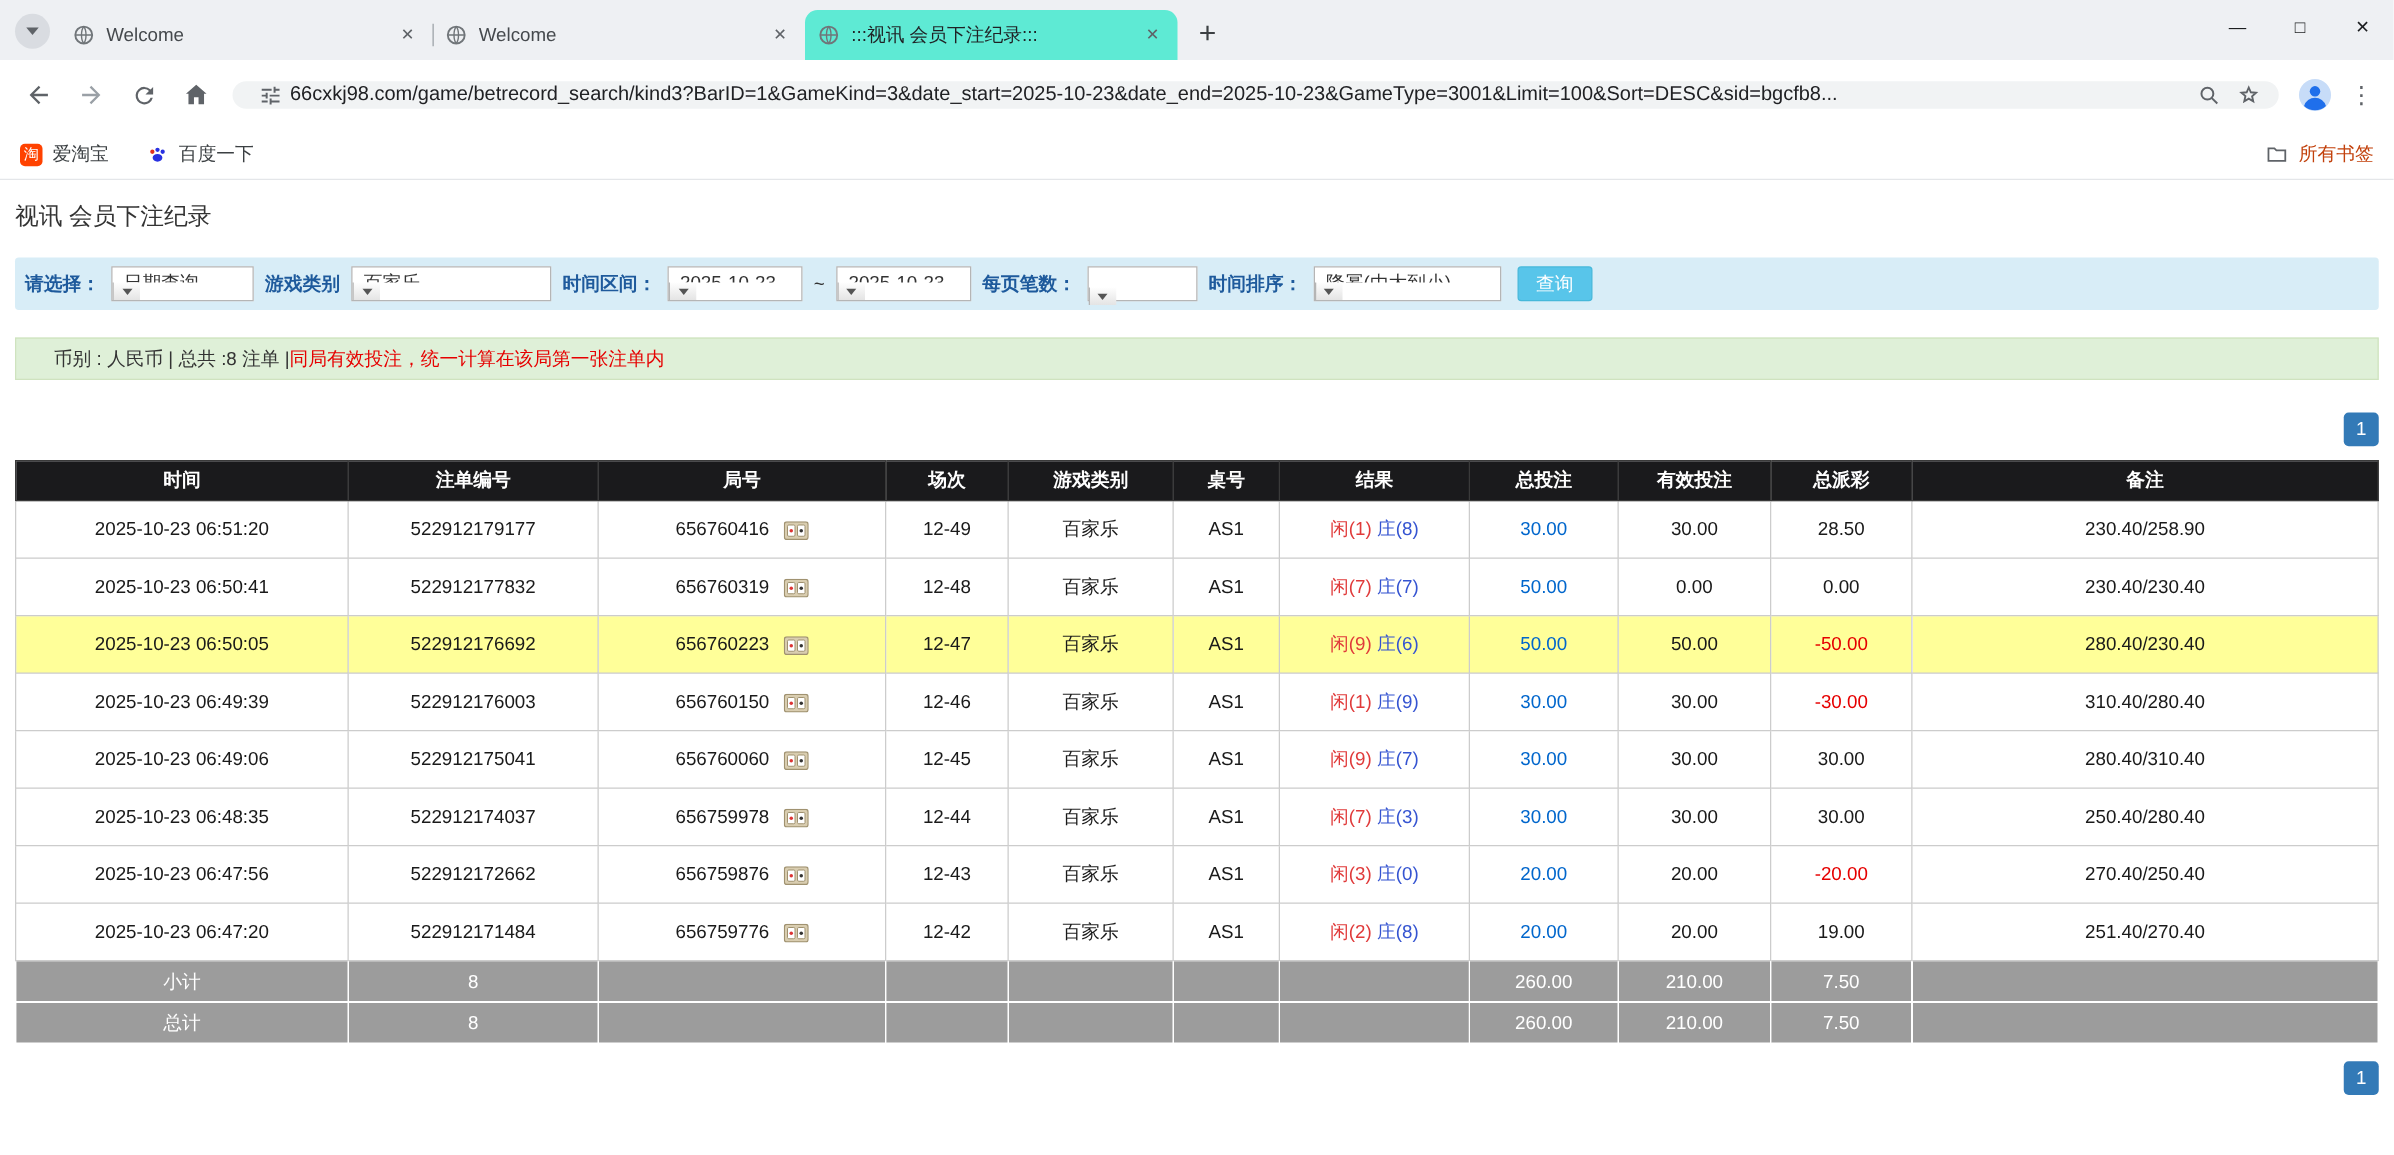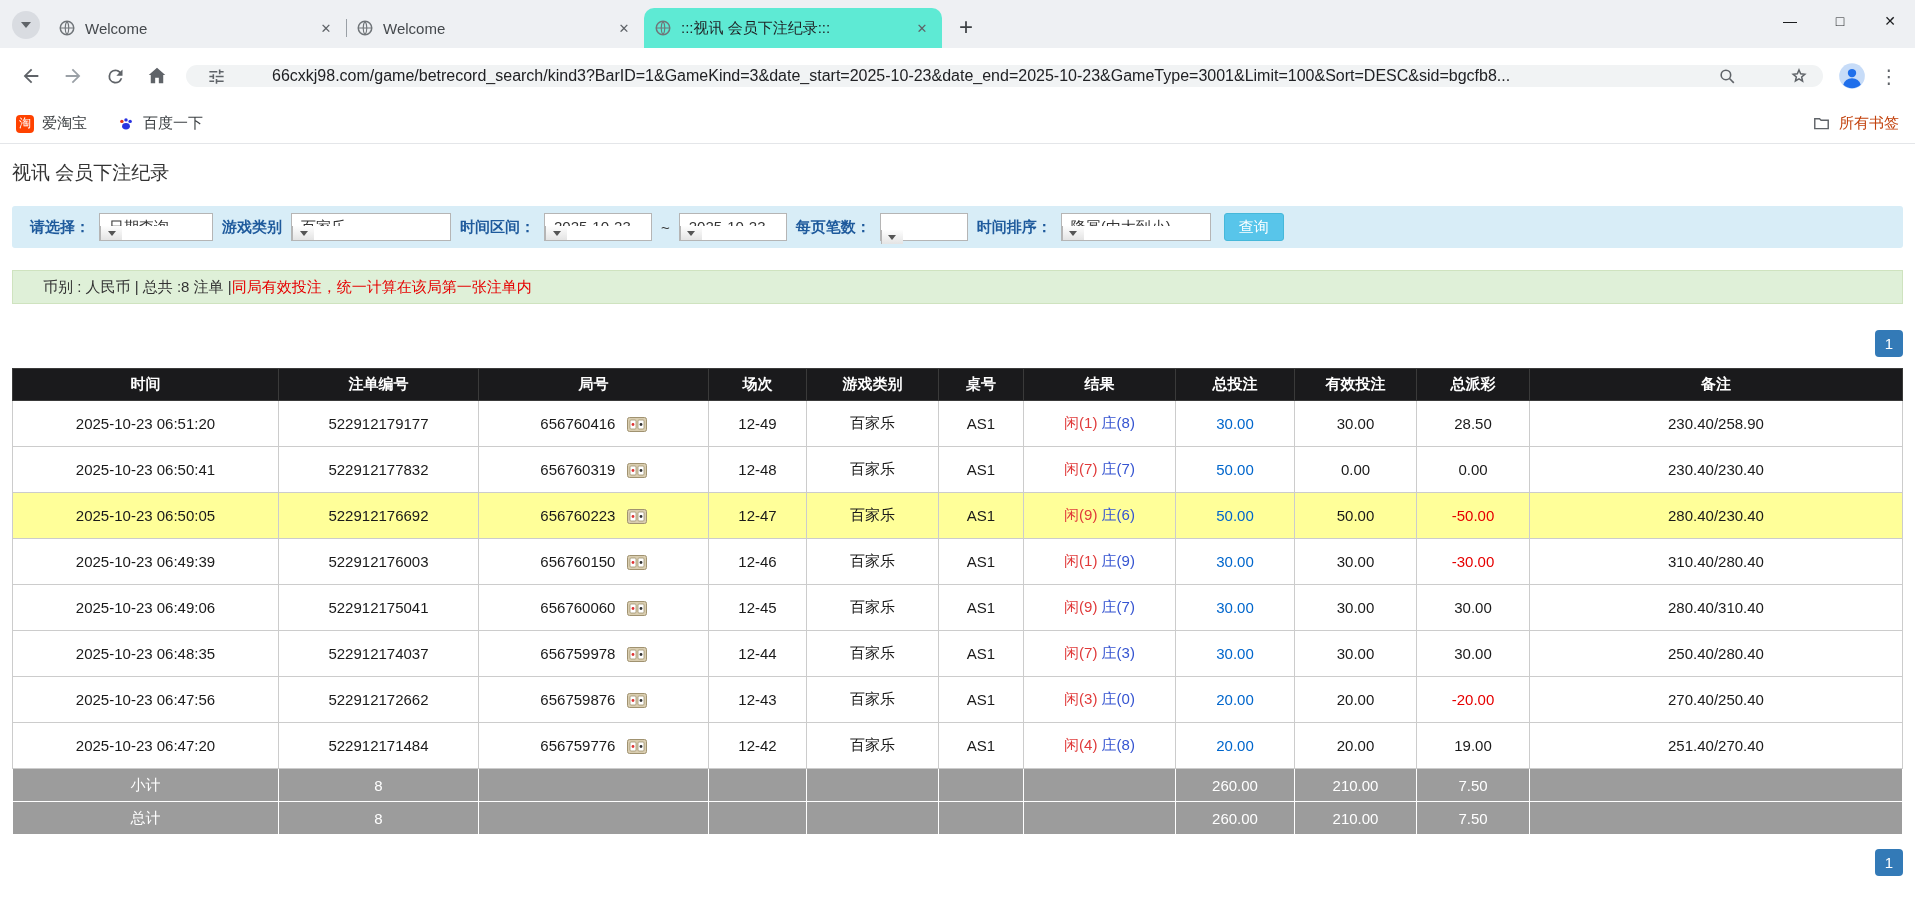--- a/index.html
+++ b/index.html
@@ -27,21 +27,21 @@
     align-items:center; justify-content:center; border-radius:50%; cursor:pointer; flex:none; }
   .window-controls { position:absolute; right:0; top:0; height:42px; display:flex; }
   .win-btn { width:50px; height:100%; display:flex; align-items:center; justify-content:center;
     font-size:14px; color:#1b1d1f; cursor:pointer; }
 
   
   .toolbar { height:56px; background:#fff; display:flex; align-items:center; padding:0 10px; }
   .nav-btn { width:36px; height:36px; border-radius:50%; display:flex; align-items:center; justify-content:center;
     margin:0 3px; cursor:pointer; flex:none; }
   .omnibox { flex:1; height:22px; background:#f1f3f4; border-radius:19px; display:flex; align-items:center;
-    padding:0 8px 0 14px; margin:0 8px; min-width:0; cursor:text;gap:40px; }
+    padding:0 8px 0 14px; margin:0 8px; min-width:0; cursor:text; }
   .omnibox .url-text { flex:1; font-size:16px; color:#202124; white-space:nowrap; overflow:hidden; }
   .omni-icon { width:32px; height:32px; display:flex; align-items:center; justify-content:center; border-radius:50%;
     cursor:pointer; flex:none; }
   .avatar-btn { width:34px; height:34px; display:flex; align-items:center; justify-content:center; margin:0 4px;
     cursor:pointer; flex:none; }
   .kebab-btn { width:32px; height:32px; display:flex; align-items:center; justify-content:center; font-size:19px;
     color:#5f6368; cursor:pointer; flex:none; }
 
   
   .bookmarks-bar { height:40px; background:#fff; display:flex; align-items:center; padding:0 16px;
@@ -50,21 +50,21 @@
   .bm-icon.taobao { width:18px; height:18px; background:#ff4200; color:#fff; border-radius:4px; font-size:12px;
     display:flex; align-items:center; justify-content:center; }
   .bookmarks-spacer { flex:1; }
   .all-bookmarks { display:flex; align-items:center; gap:8px; font-size:15px; color:#c2410c; cursor:pointer; }
 
   
   .content { padding:16px 12px 0; }
   .page-title { font-size:19px; font-weight:normal; color:#333; margin-bottom:20px; }
 
   .filter-bar { height:42px; background:var(--filter-bg,#d8edf7); border-radius:3px; display:flex; align-items:center;
-    padding:0 18px; gap:9px; margin-bottom:22px; }
+    padding:0 8px; gap:9px; margin-bottom:22px; }
   .filter-label { color:#1e5a9c; font-size:15px; font-weight:bold; white-space:nowrap; }
   .combo { display:flex; height:28px; border:1px solid #b5b5b5; background:#fff; cursor:pointer;flex-direction:column; }
   .combo-text { font-size:15px; color:#333; padding:0 9px; line-height:26px; white-space:nowrap; overflow:hidden; }
   .combo-arrow { width:22px; border-left:1px solid #b5b5b5; background:linear-gradient(#fefefe,#e4e4e4);
     display:flex; align-items:center; justify-content:center; flex:none; }
   .combo-arrow::after { content:''; border:4px solid transparent; border-top:5px solid #555; margin-top:5px; }
   .w-select  .combo-text { width:112px; }
   .w-game    .combo-text { width:158px; }
   .w-date    .combo-text { width:106px; }
   .w-size    .combo-text { width:86px;margin-top:16px; }
@@ -510,21 +510,21 @@
                 <rect x="11" y="3" width="6" height="9" rx="1" fill="#fff" stroke="#a09270" stroke-width="0.8"></rect>
                 <circle cx="6" cy="7.5" r="1.4" fill="#d33"></circle>
                 <circle cx="14" cy="7.5" r="1.4" fill="#333"></circle>
               </svg>
       </span>
     </td>
     <td>12-42</td>
     <td>百家乐</td>
     <td>AS1</td>
     <td>
-      <span class="result-player">闲(4)</span>
+      <span class="result-player">闲(2)</span>
       <span class="result-banker">庄(8)</span>
     </td>
     <td class="bet-link">20.00</td>
     <td>20.00</td>
     <td>19.00</td>
     <td>251.40/270.40</td>
   </tr>
         <tr class="summary-row">
         <td>小计</td>
         <td>8</td>

